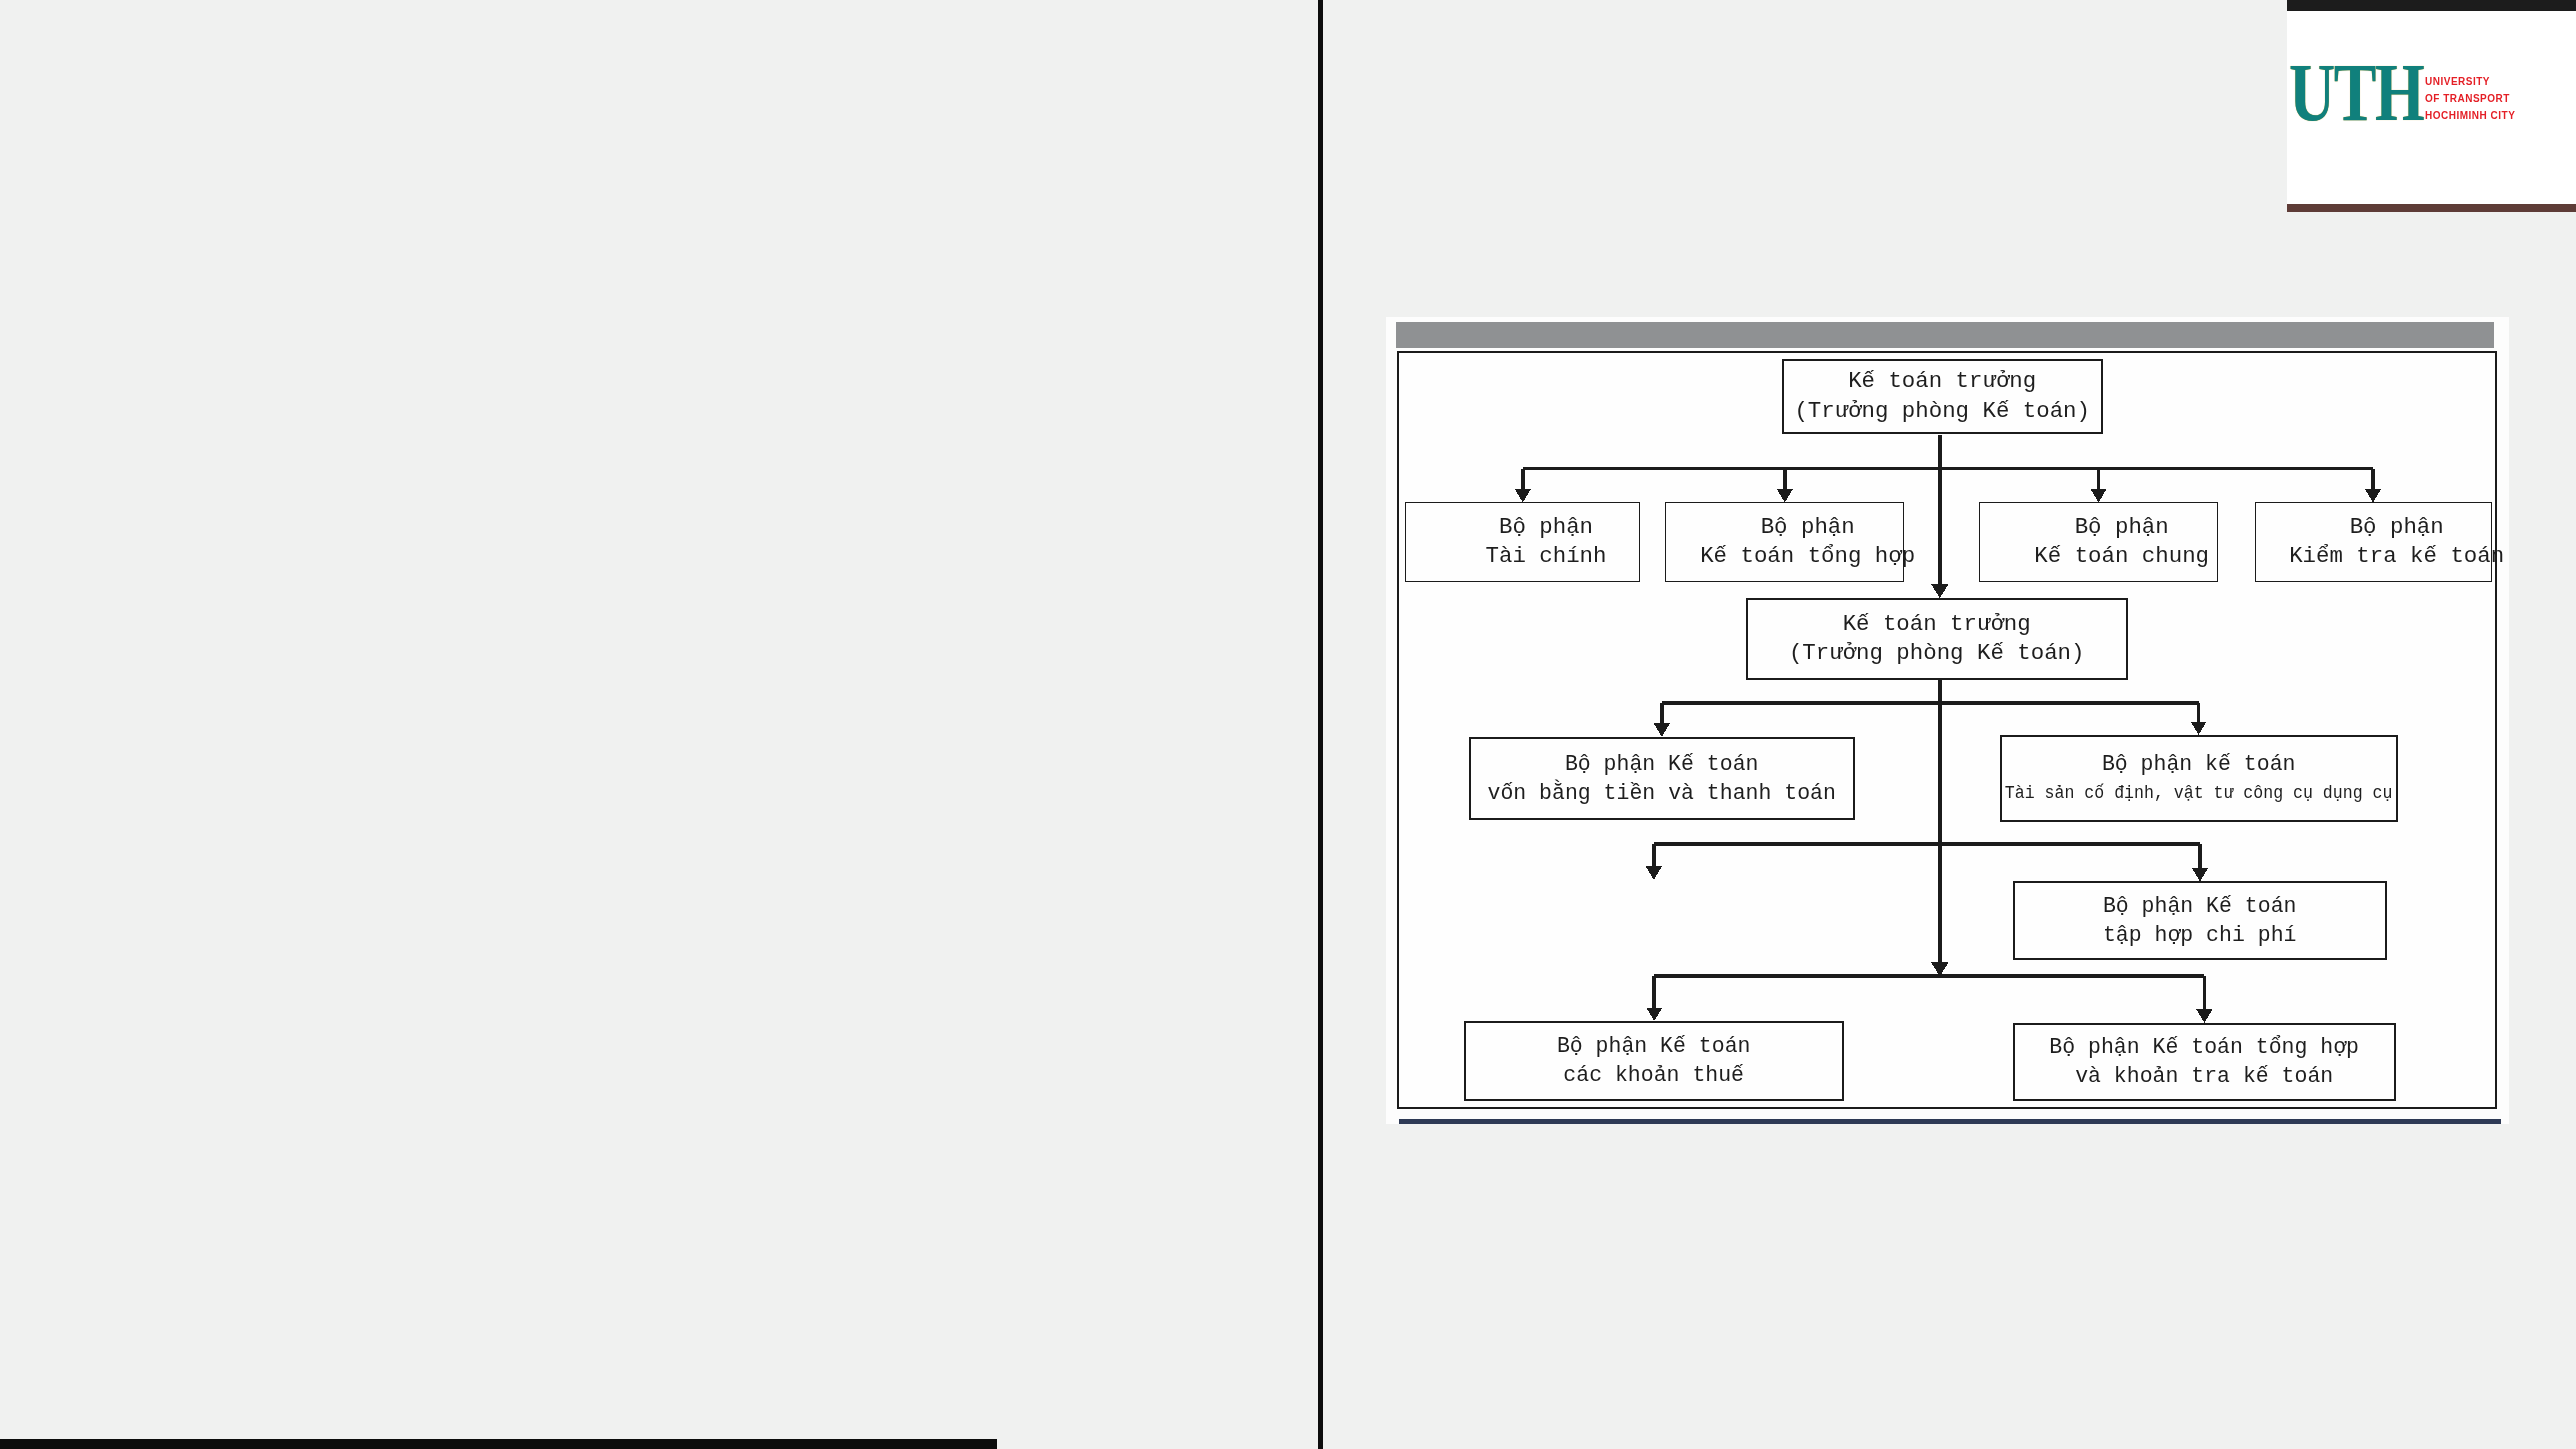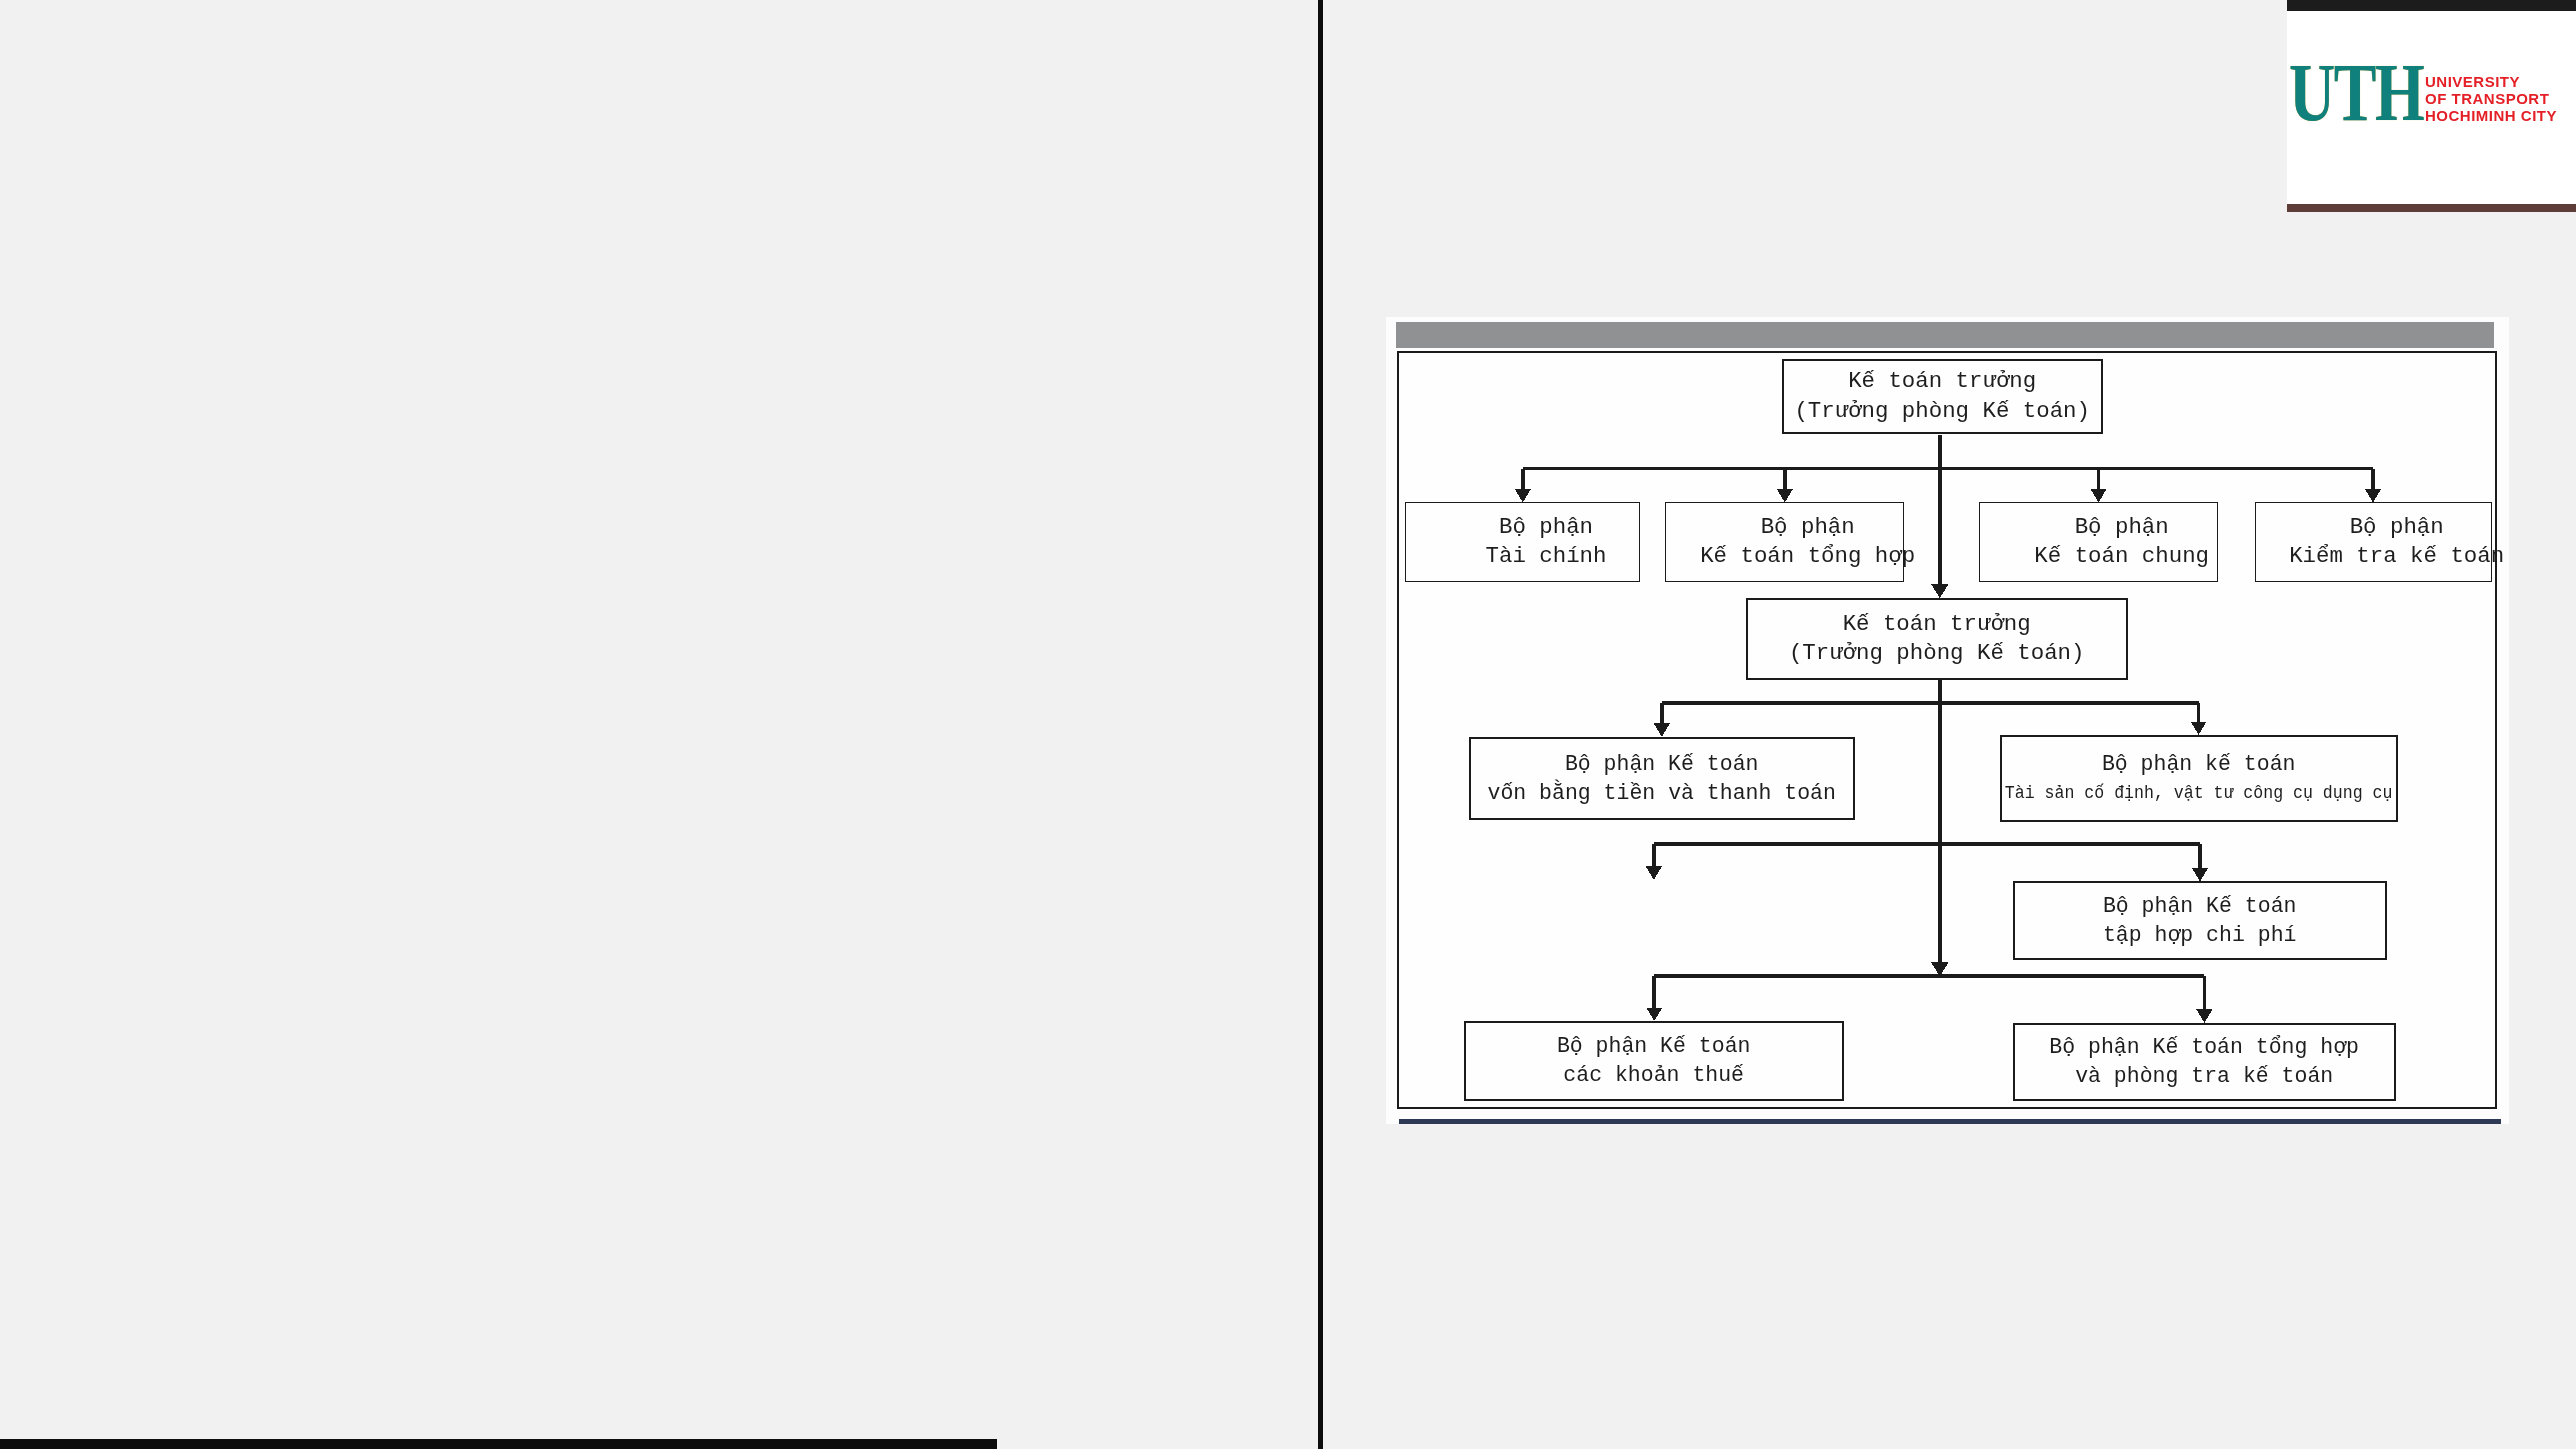--- a/index.html
+++ b/index.html
@@ -39,21 +39,21 @@
     font-weight:bold;font-size:82px;line-height:82px;
     color:#10807c;
     transform:scaleX(0.78);transform-origin:left center;
     letter-spacing:-1.8px;
     text-shadow:0 0 0.9px #c9a227;
     white-space:nowrap;
   }
   .logo-lines{
     position:absolute;left:2425px;top:73px;
     font-family:"Liberation Sans", sans-serif;
-    font-weight:bold;font-size:15px;line-height:17px;
+    font-weight:bold;font-size:10px;line-height:17px;
     letter-spacing:0.5px;color:#e41f26;white-space:nowrap;
   }
   
   .chart-image{
     position:absolute;left:1386px;top:317px;width:1123px;height:807px;
     background:#fdfdfd;
     font-family:Liberation Mono, monospace;
   }
   .chart-header-bar{
     position:absolute;left:9.8px;top:5.4px;width:1098px;height:26px;
@@ -191,19 +191,19 @@
         <span>tập hợp chi phí</span>
       </div>
 
       <div class="node small" style="left:65px;top:668px;width:380px;height:80px;">
         <span>Bộ phận Kế toán</span>
         <span>các khoản thuế</span>
       </div>
 
       <div class="node small" style="left:614px;top:670px;width:383px;height:78px;">
         <span>Bộ phận Kế toán tổng hợp</span>
-        <span>và phòng tra kế toán</span>
+        <span>và khoản tra kế toán</span>
       </div>
 
     </div>
   </div>
 </div>
 
 
 </body></html>

